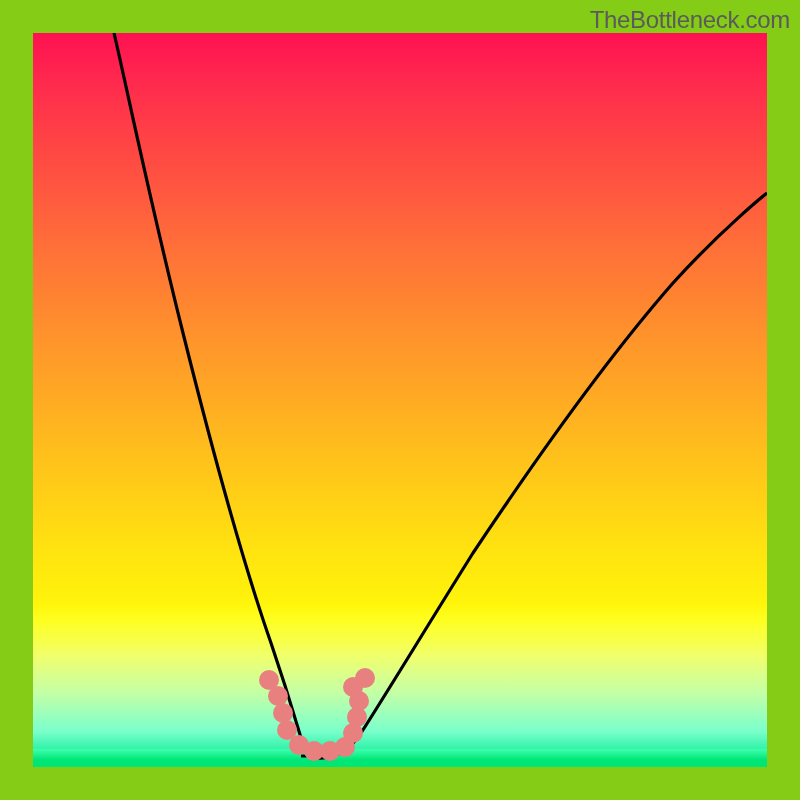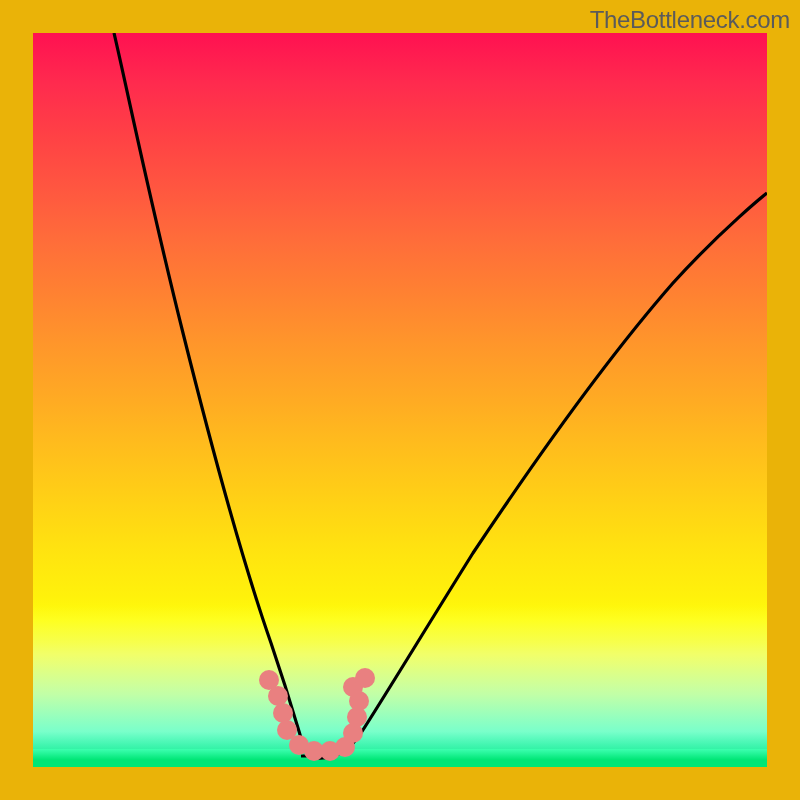--- a/index.html
+++ b/index.html
@@ -1,20 +1,20 @@
 <!DOCTYPE html>
 <html><head>
 <meta charset="utf-8">
 <style>
   * { margin: 0; padding: 0; box-sizing: border-box; }
   html, body { width: 800px; height: 800px; overflow: hidden; background: #000; }
   .outer {
     width: 800px;
     height: 800px;
-    background: #eab308;
+    background: #84cc16;
     position: relative;
   }
   .watermark {
     position: absolute;
     top: 6px;
     right: 10px;
     font-family: Arial, Helvetica, sans-serif;
     font-size: 24px;
     font-weight: 500;
     color: #5b5b5b;

